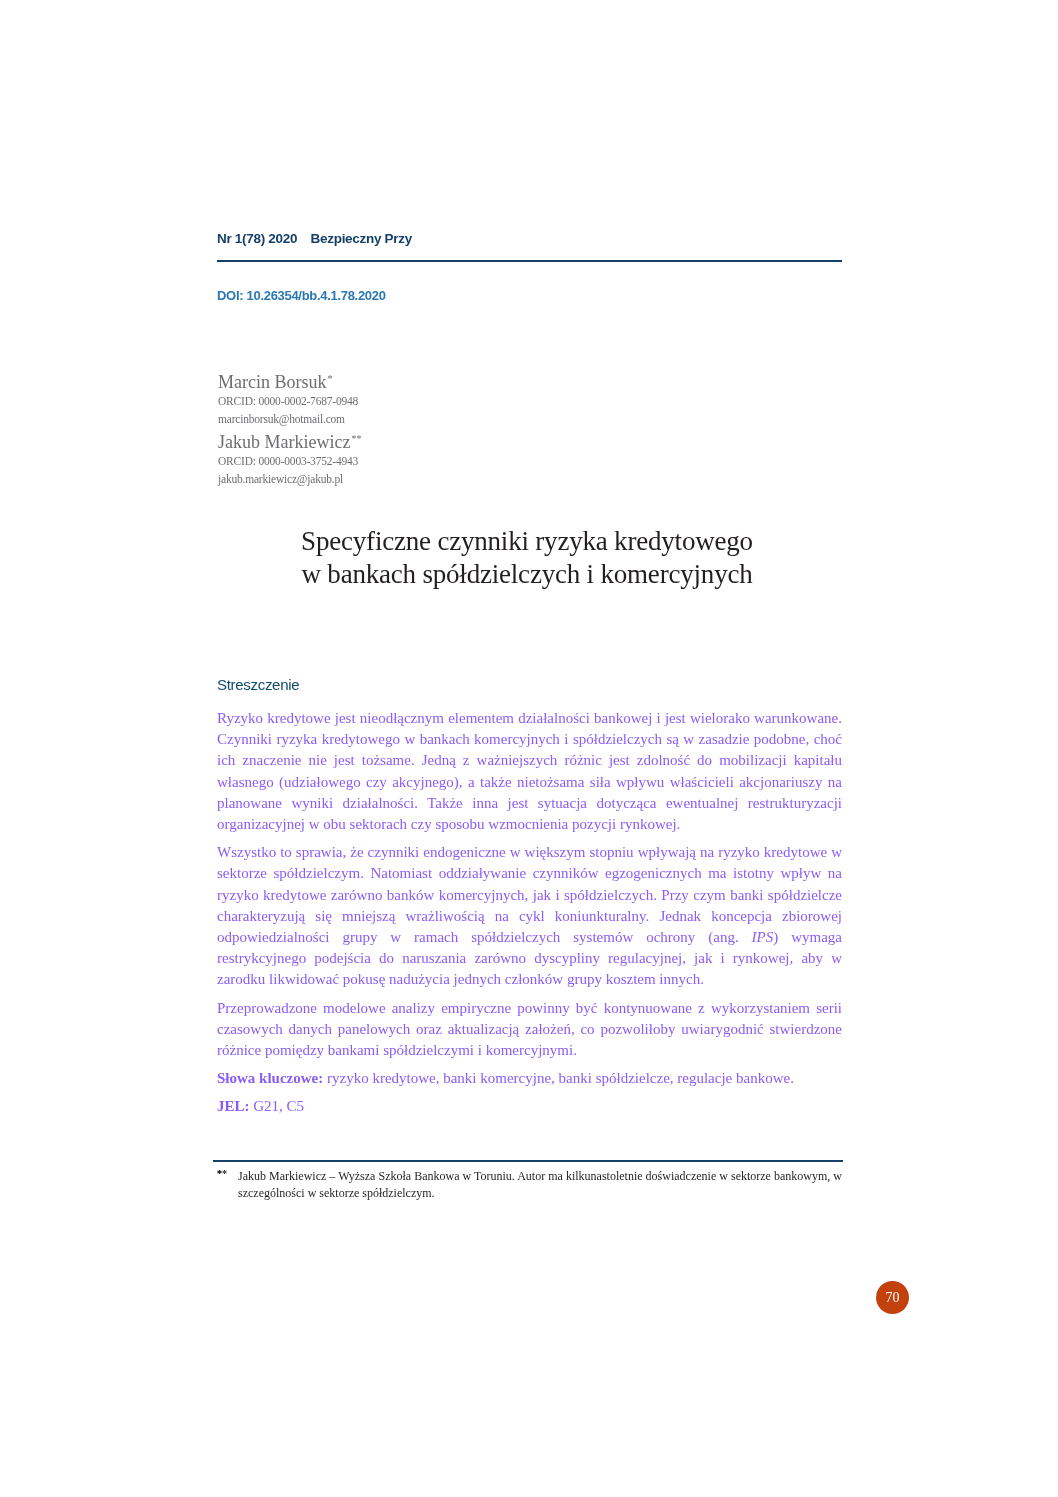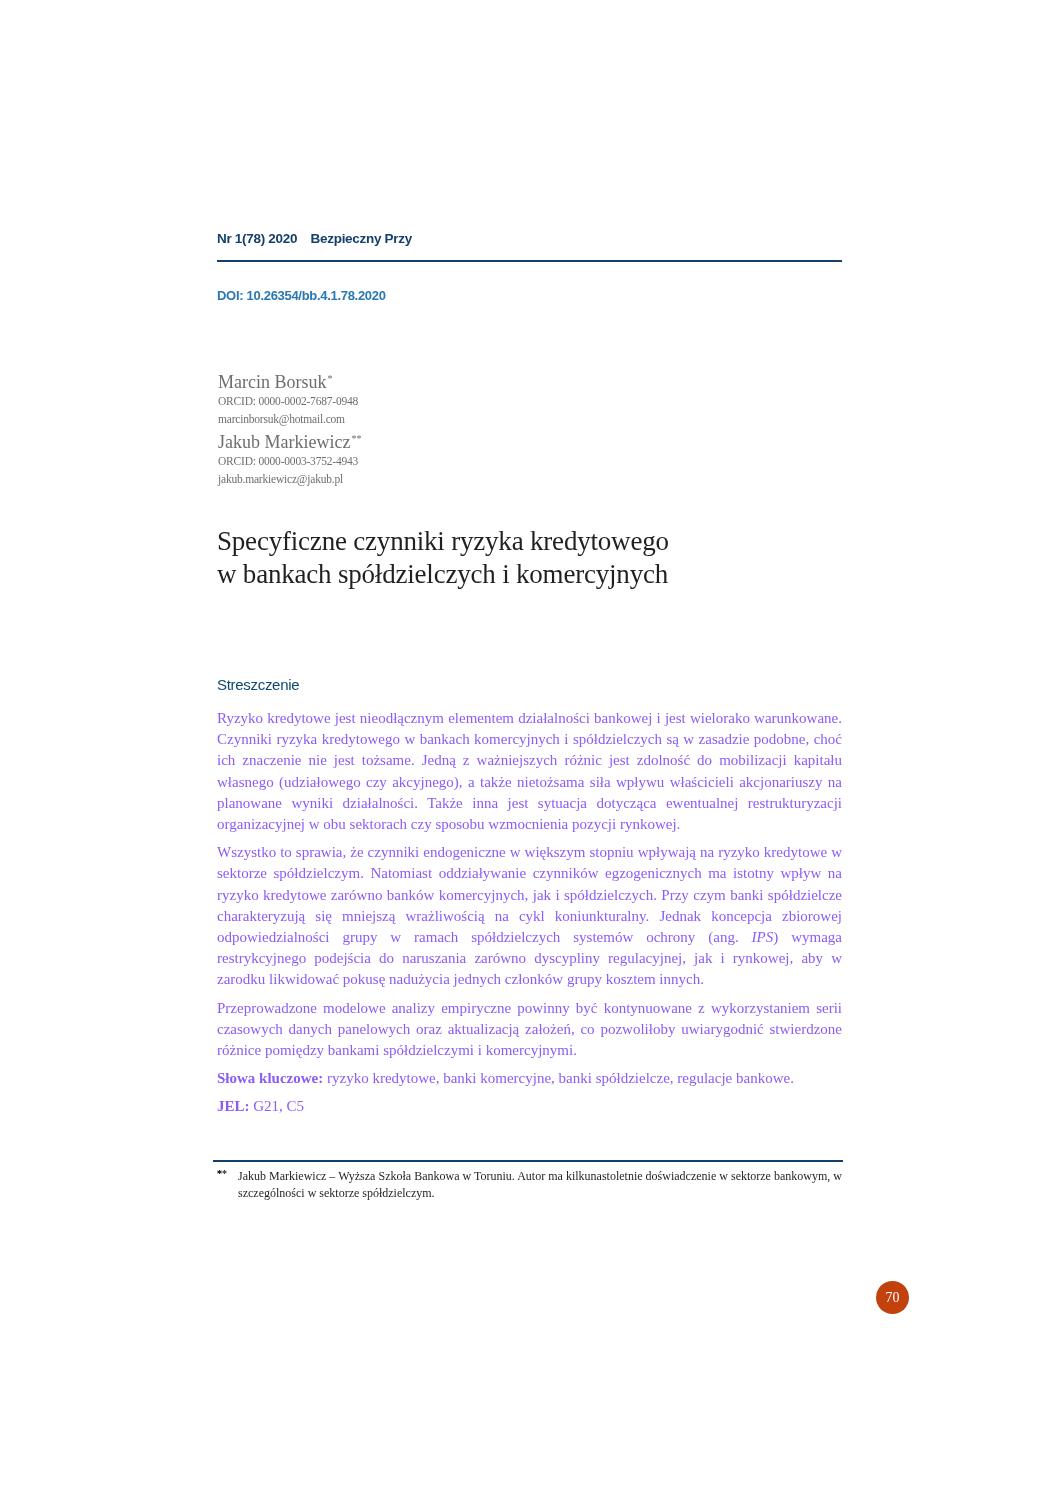--- a/index.html
+++ b/index.html
@@ -84,21 +84,21 @@
     .title {
       position: absolute;
       left: 217px; top: 525px;
       width: 620px;
       font-family: "Liberation Serif", "DejaVu Serif", serif;
       font-size: 27px;
       line-height: 33px;
       color: #231f20;
       letter-spacing: -0.2px;
     }
-    .title div { white-space: nowrap; }
+    .title div { white-space: nowrap; text-align: center; }
 
     
     .section-heading {
       position: absolute;
       left: 217px; top: 676px;
       font-family: "Liberation Sans", "DejaVu Sans", sans-serif;
       font-weight: normal;
       font-size: 15px;
       color: #0c4a6e;
       letter-spacing: -0.3px;

